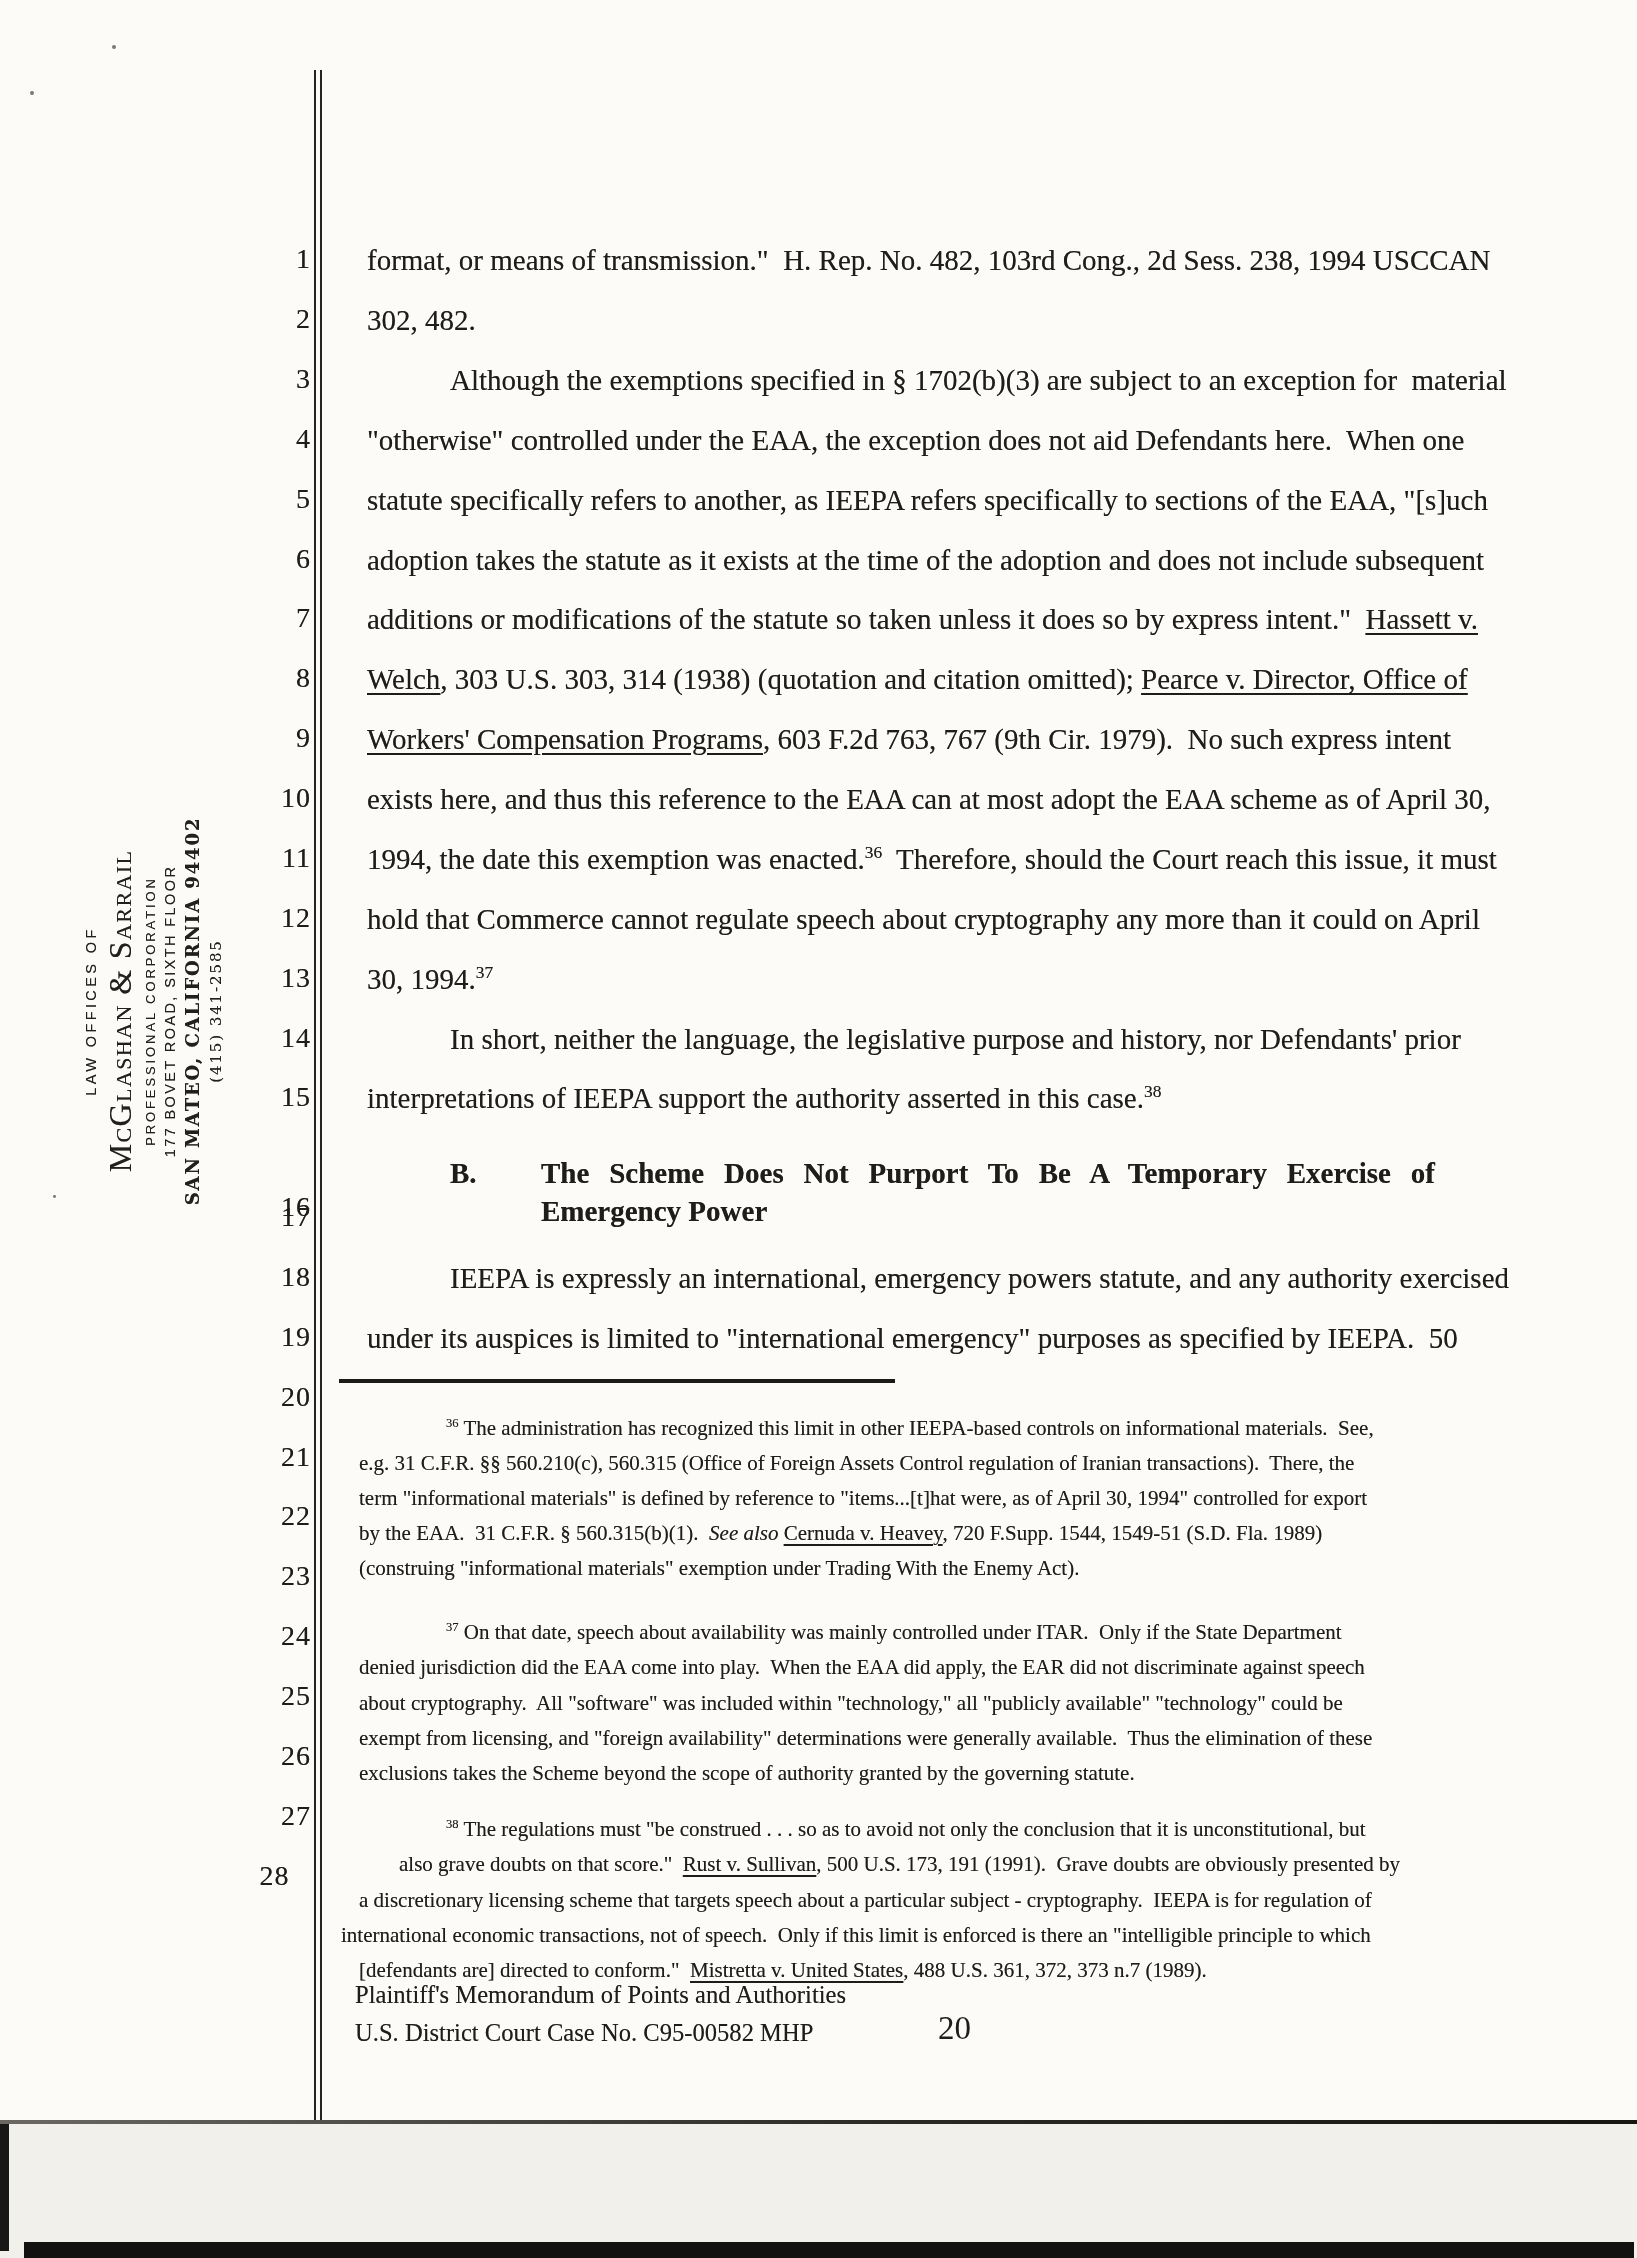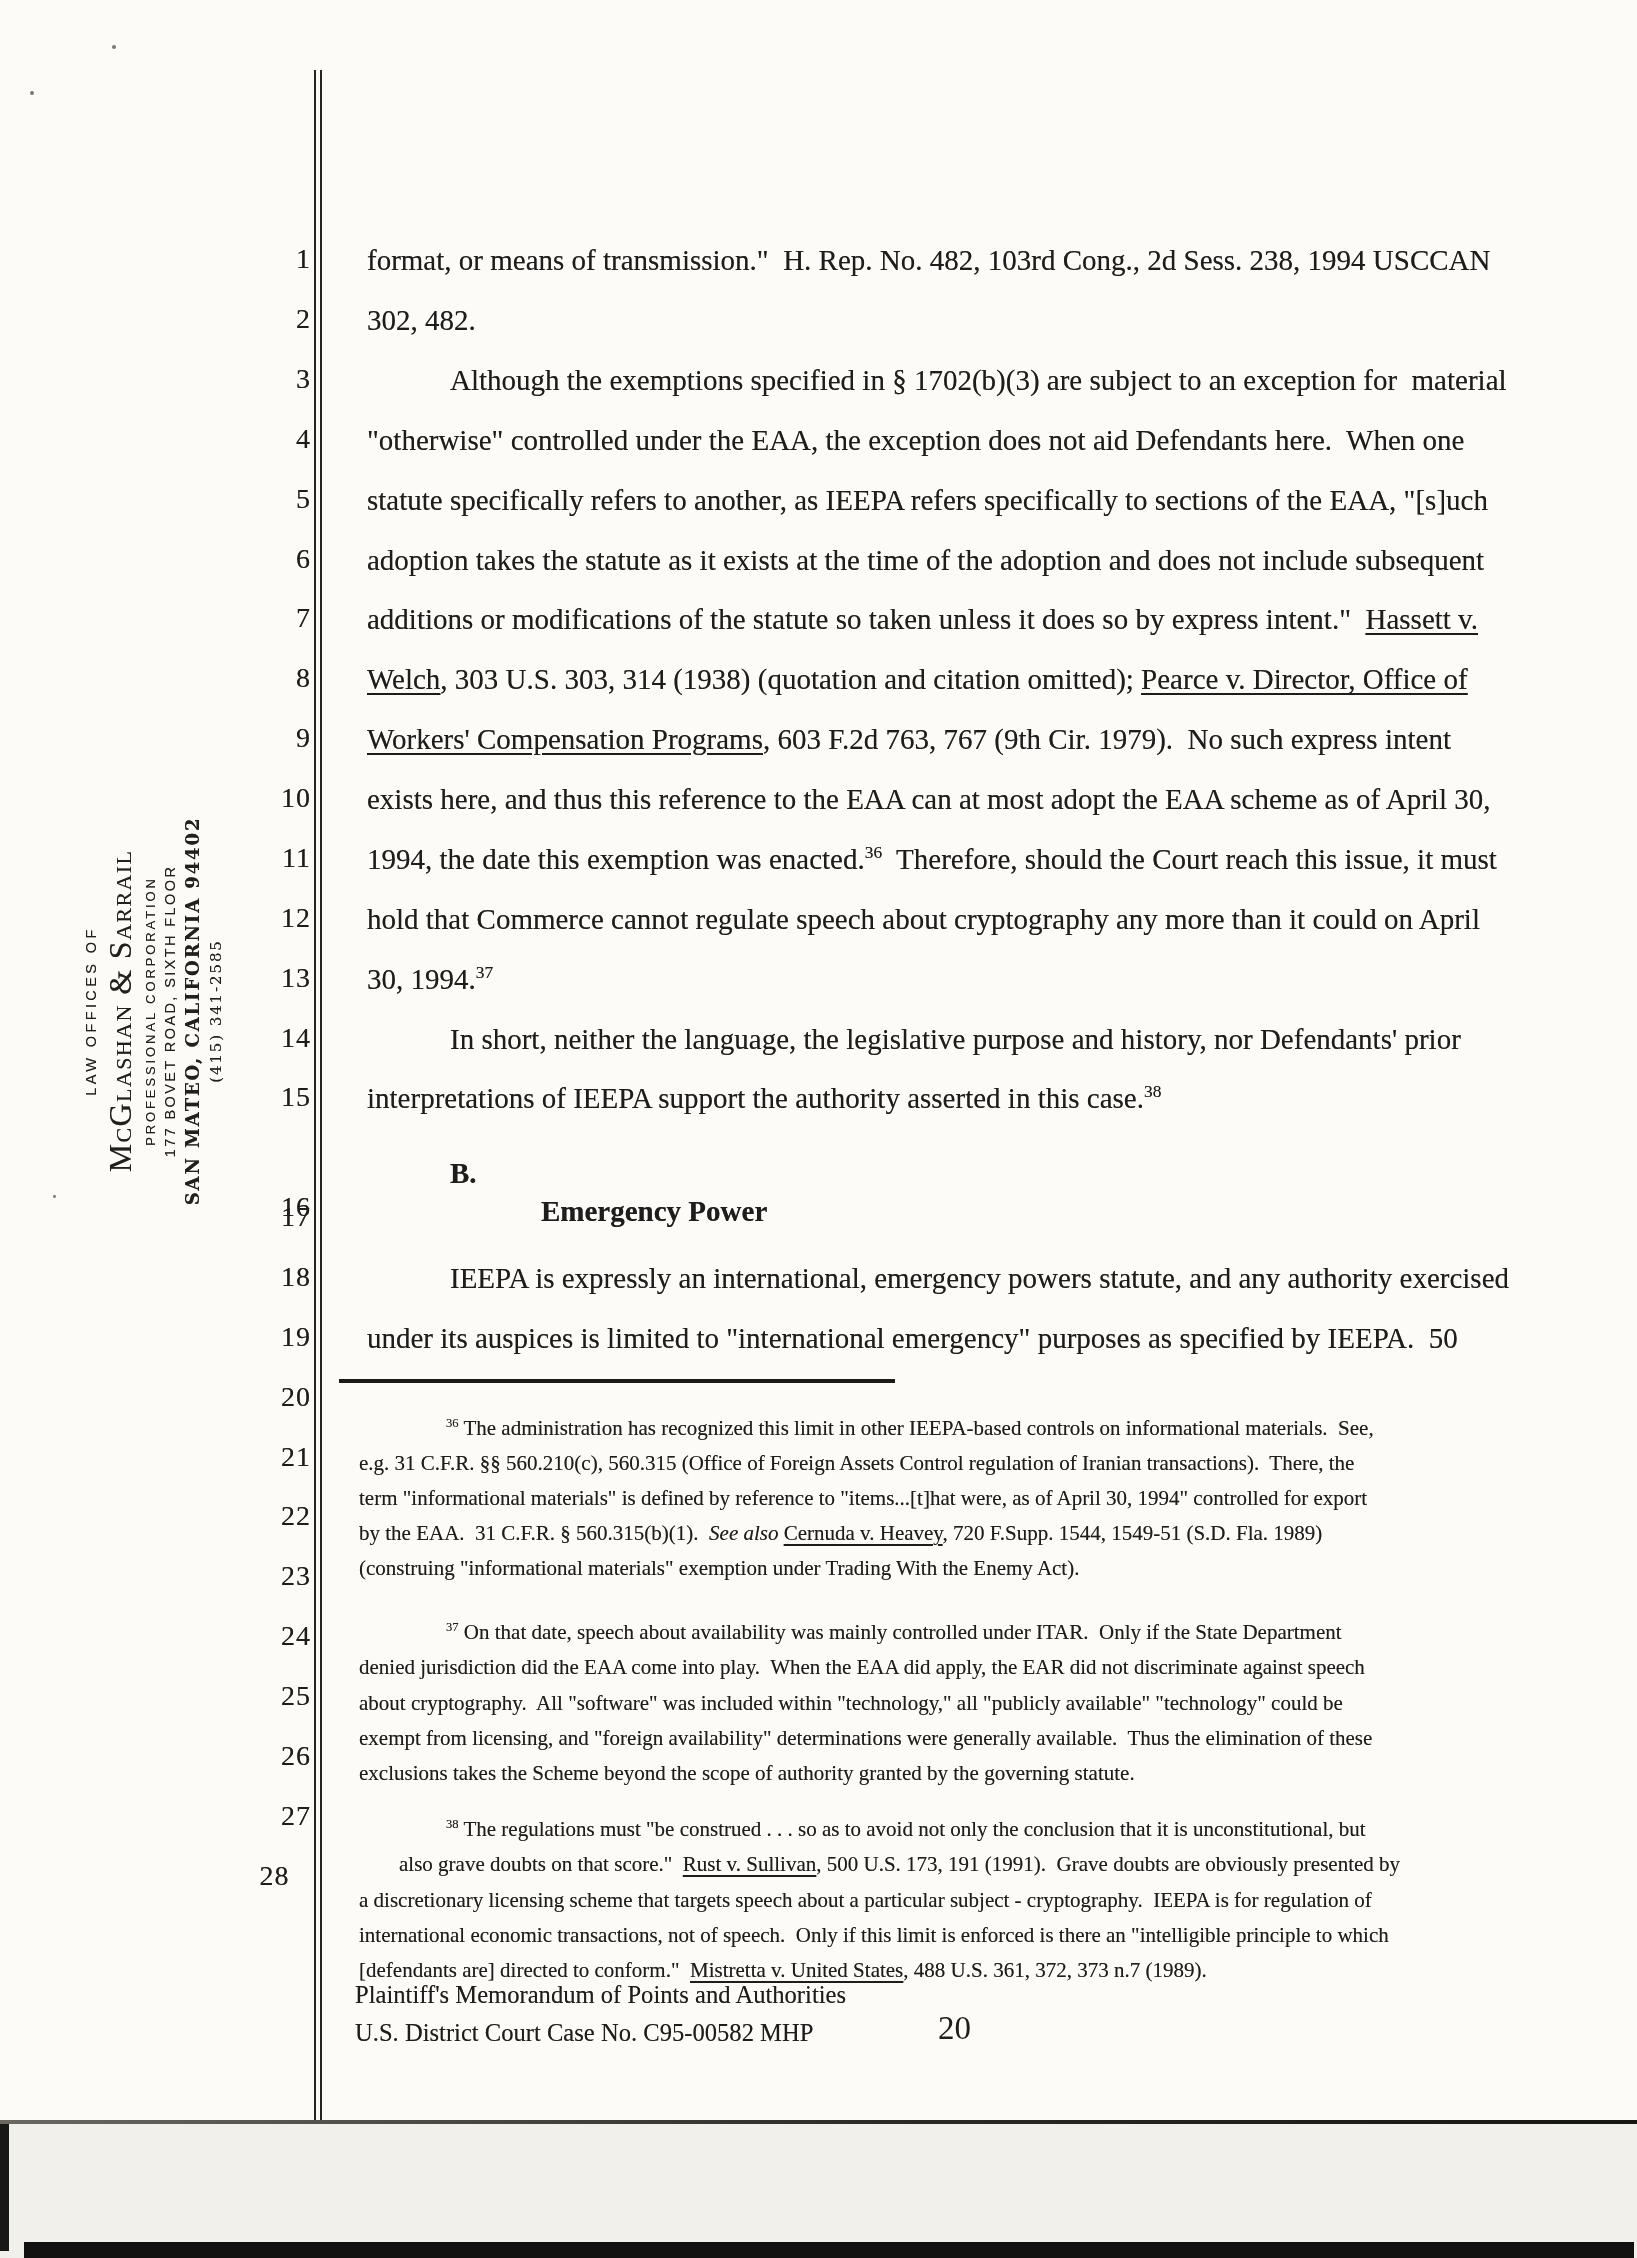--- a/index.html
+++ b/index.html
@@ -141,39 +141,40 @@
       <div class="bline" style="top: 842px; left: 367px;"><span>1994, the date this exemption was enacted.</span><span class="sup">36</span><span>  Therefore, should the Court reach this issue, it must</span></div>
       <div class="bline" style="top: 902px; left: 367px;"><span>hold that Commerce cannot regulate speech about cryptography any more than it could on April</span></div>
       <div class="bline" style="top: 962px; left: 367px;"><span>30, 1994.</span><span class="sup">37</span></div>
       <div class="bline" style="top: 1022px; left: 450px;"><span>In short, neither the language, the legislative purpose and history, nor Defendants' prior</span></div>
       <div class="bline" style="top: 1081px; left: 367px;"><span>interpretations of IEEPA support the authority asserted in this case.</span><span class="sup">38</span></div>
       <div class="bline" style="top: 1261px; left: 450px;"><span>IEEPA is expressly an international, emergency powers statute, and any authority exercised</span></div>
       <div class="bline" style="top: 1321px; left: 367px;"><span>under its auspices is limited to "international emergency" purposes as specified by IEEPA.  50</span></div>
     </div>
 
   <div class="heading-label">B.</div>
+  <div class="heading-l1">The Scheme Does Not Purport To Be A Temporary Exercise of</div>
   <div class="heading-l2">Emergency Power</div>
 
   <div class="fnsep"></div>
 
   <div id="footnotes">
       <div class="fnline" style="top: 1414px; left: 446px;"><span class="sup">36</span><span> The administration has recognized this limit in other IEEPA-based controls on informational materials.  See,</span></div>
       <div class="fnline" style="top: 1449px; left: 359px;"><span>e.g. 31 C.F.R. §§ 560.210(c), 560.315 (Office of Foreign Assets Control regulation of Iranian transactions).  There, the</span></div>
       <div class="fnline" style="top: 1484px; left: 359px;"><span>term "informational materials" is defined by reference to "items...[t]hat were, as of April 30, 1994" controlled for export</span></div>
       <div class="fnline" style="top: 1519px; left: 359px;"><span>by the EAA.  31 C.F.R. § 560.315(b)(1).  </span><span class="i">See also</span><span> </span><span class="u">Cernuda v. Heavey</span><span>, 720 F.Supp. 1544, 1549-51 (S.D. Fla. 1989)</span></div>
       <div class="fnline" style="top: 1554px; left: 359px;"><span>(construing "informational materials" exemption under Trading With the Enemy Act).</span></div>
       <div class="fnline" style="top: 1618px; left: 446px;"><span class="sup">37</span><span> On that date, speech about availability was mainly controlled under ITAR.  Only if the State Department</span></div>
       <div class="fnline" style="top: 1653px; left: 359px;"><span>denied jurisdiction did the EAA come into play.  When the EAA did apply, the EAR did not discriminate against speech</span></div>
       <div class="fnline" style="top: 1689px; left: 359px;"><span>about cryptography.  All "software" was included within "technology," all "publicly available" "technology" could be</span></div>
       <div class="fnline" style="top: 1724px; left: 359px;"><span>exempt from licensing, and "foreign availability" determinations were generally available.  Thus the elimination of these</span></div>
       <div class="fnline" style="top: 1759px; left: 359px;"><span>exclusions takes the Scheme beyond the scope of authority granted by the governing statute.</span></div>
       <div class="fnline" style="top: 1815px; left: 446px;"><span class="sup">38</span><span> The regulations must "be construed . . . so as to avoid not only the conclusion that it is unconstitutional, but</span></div>
       <div class="fnline" style="top: 1850px; left: 359px; margin-left: 40px;"><span>also grave doubts on that score."  </span><span class="u">Rust v. Sullivan</span><span>, 500 U.S. 173, 191 (1991).  Grave doubts are obviously presented by</span></div>
       <div class="fnline" style="top: 1886px; left: 359px;"><span>a discretionary licensing scheme that targets speech about a particular subject - cryptography.  IEEPA is for regulation of</span></div>
-      <div class="fnline" style="top: 1921px; left: 359px;"><span>international economic transactions, not of speech.  Only if this limit is enforced is there an "intelligible principle to which</span></div>
+      <div class="fnline" style="top: 1921px; left: 341px;"><span>international economic transactions, not of speech.  Only if this limit is enforced is there an "intelligible principle to which</span></div>
       <div class="fnline" style="top: 1956px; left: 359px;"><span>[defendants are] directed to conform."  </span><span class="u">Mistretta v. United States</span><span>, 488 U.S. 361, 372, 373 n.7 (1989).</span></div>
     </div>
 
   <div class="footer1">Plaintiff's Memorandum of Points and Authorities</div>
   <div class="footer2">U.S. District Court Case No. C95-00582 MHP</div>
   <div class="pageno">20</div>
 
   <div class="page-edge"></div>
   <div class="below-edge"></div>
   <div class="left-strip"></div>

